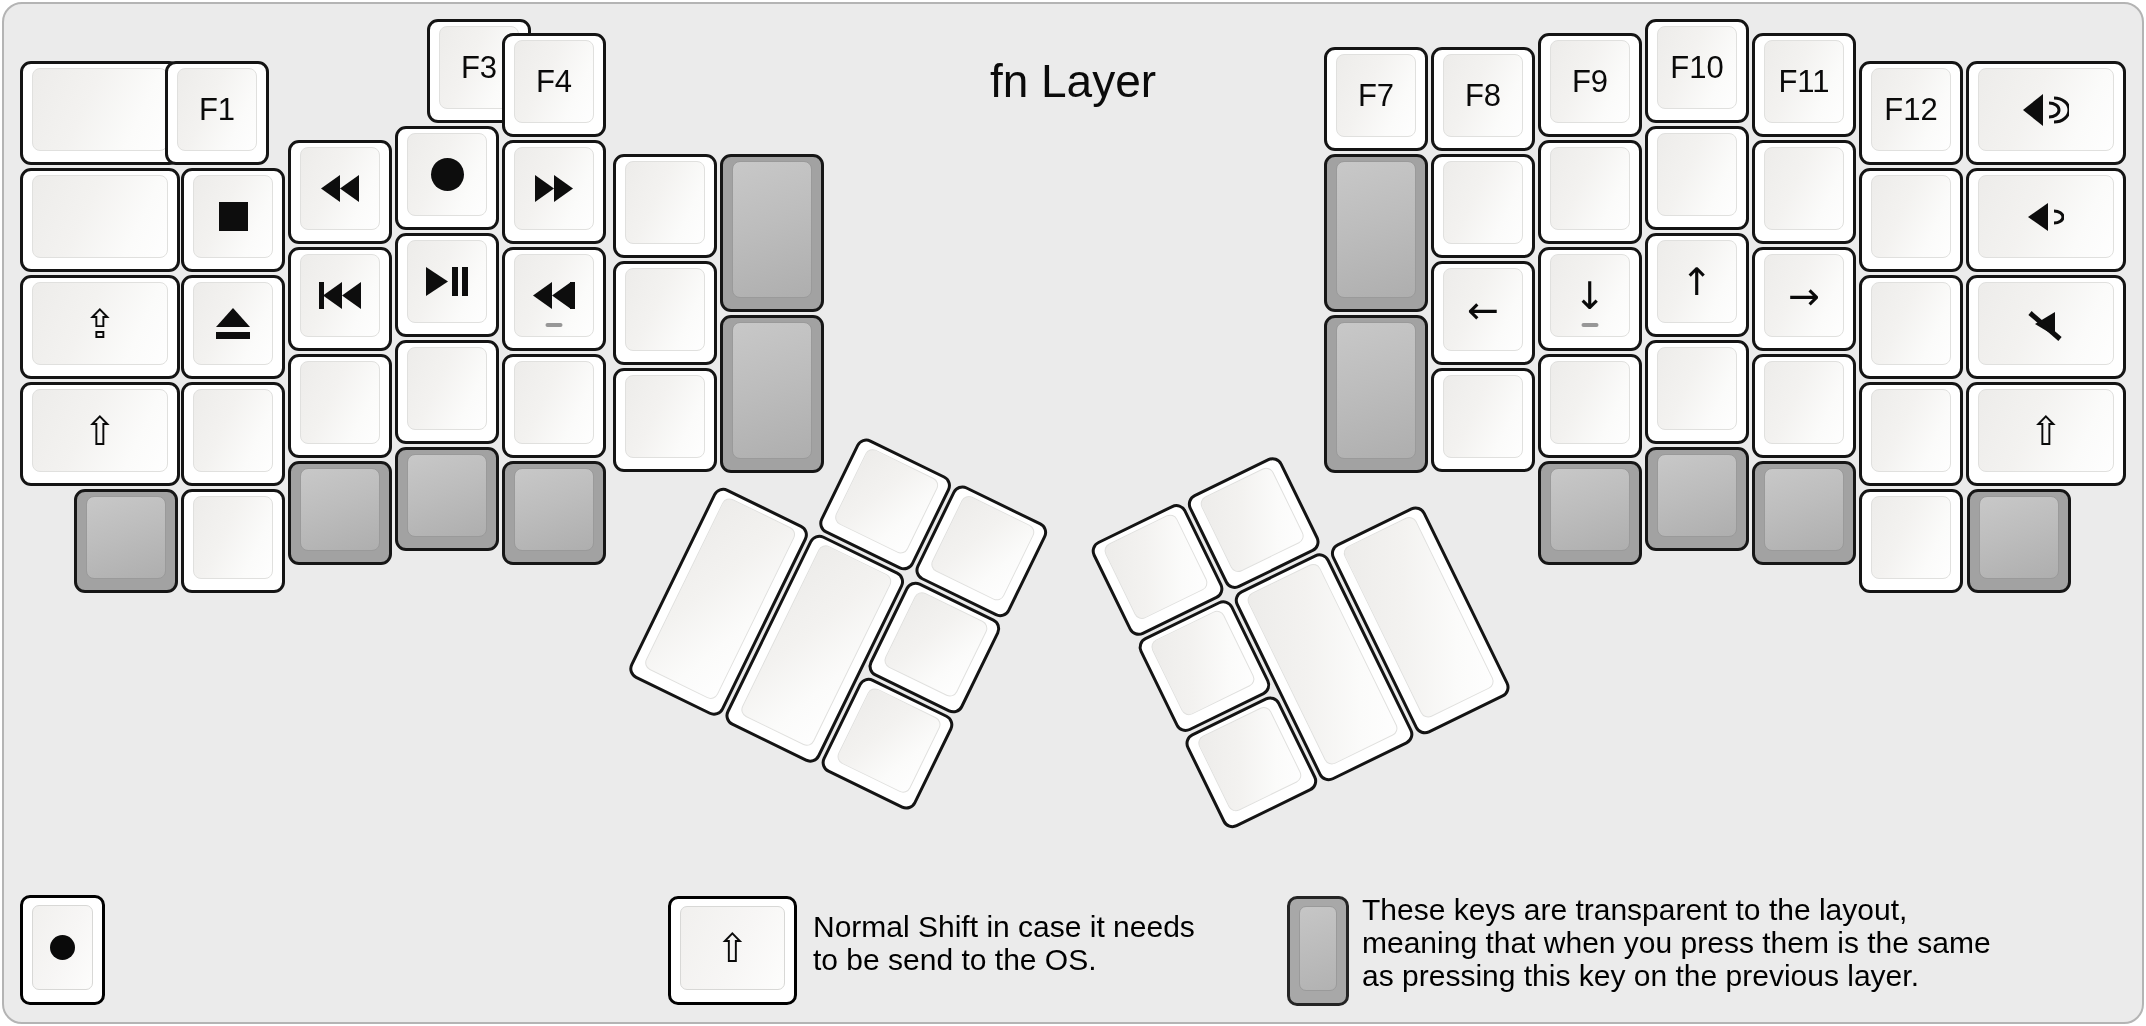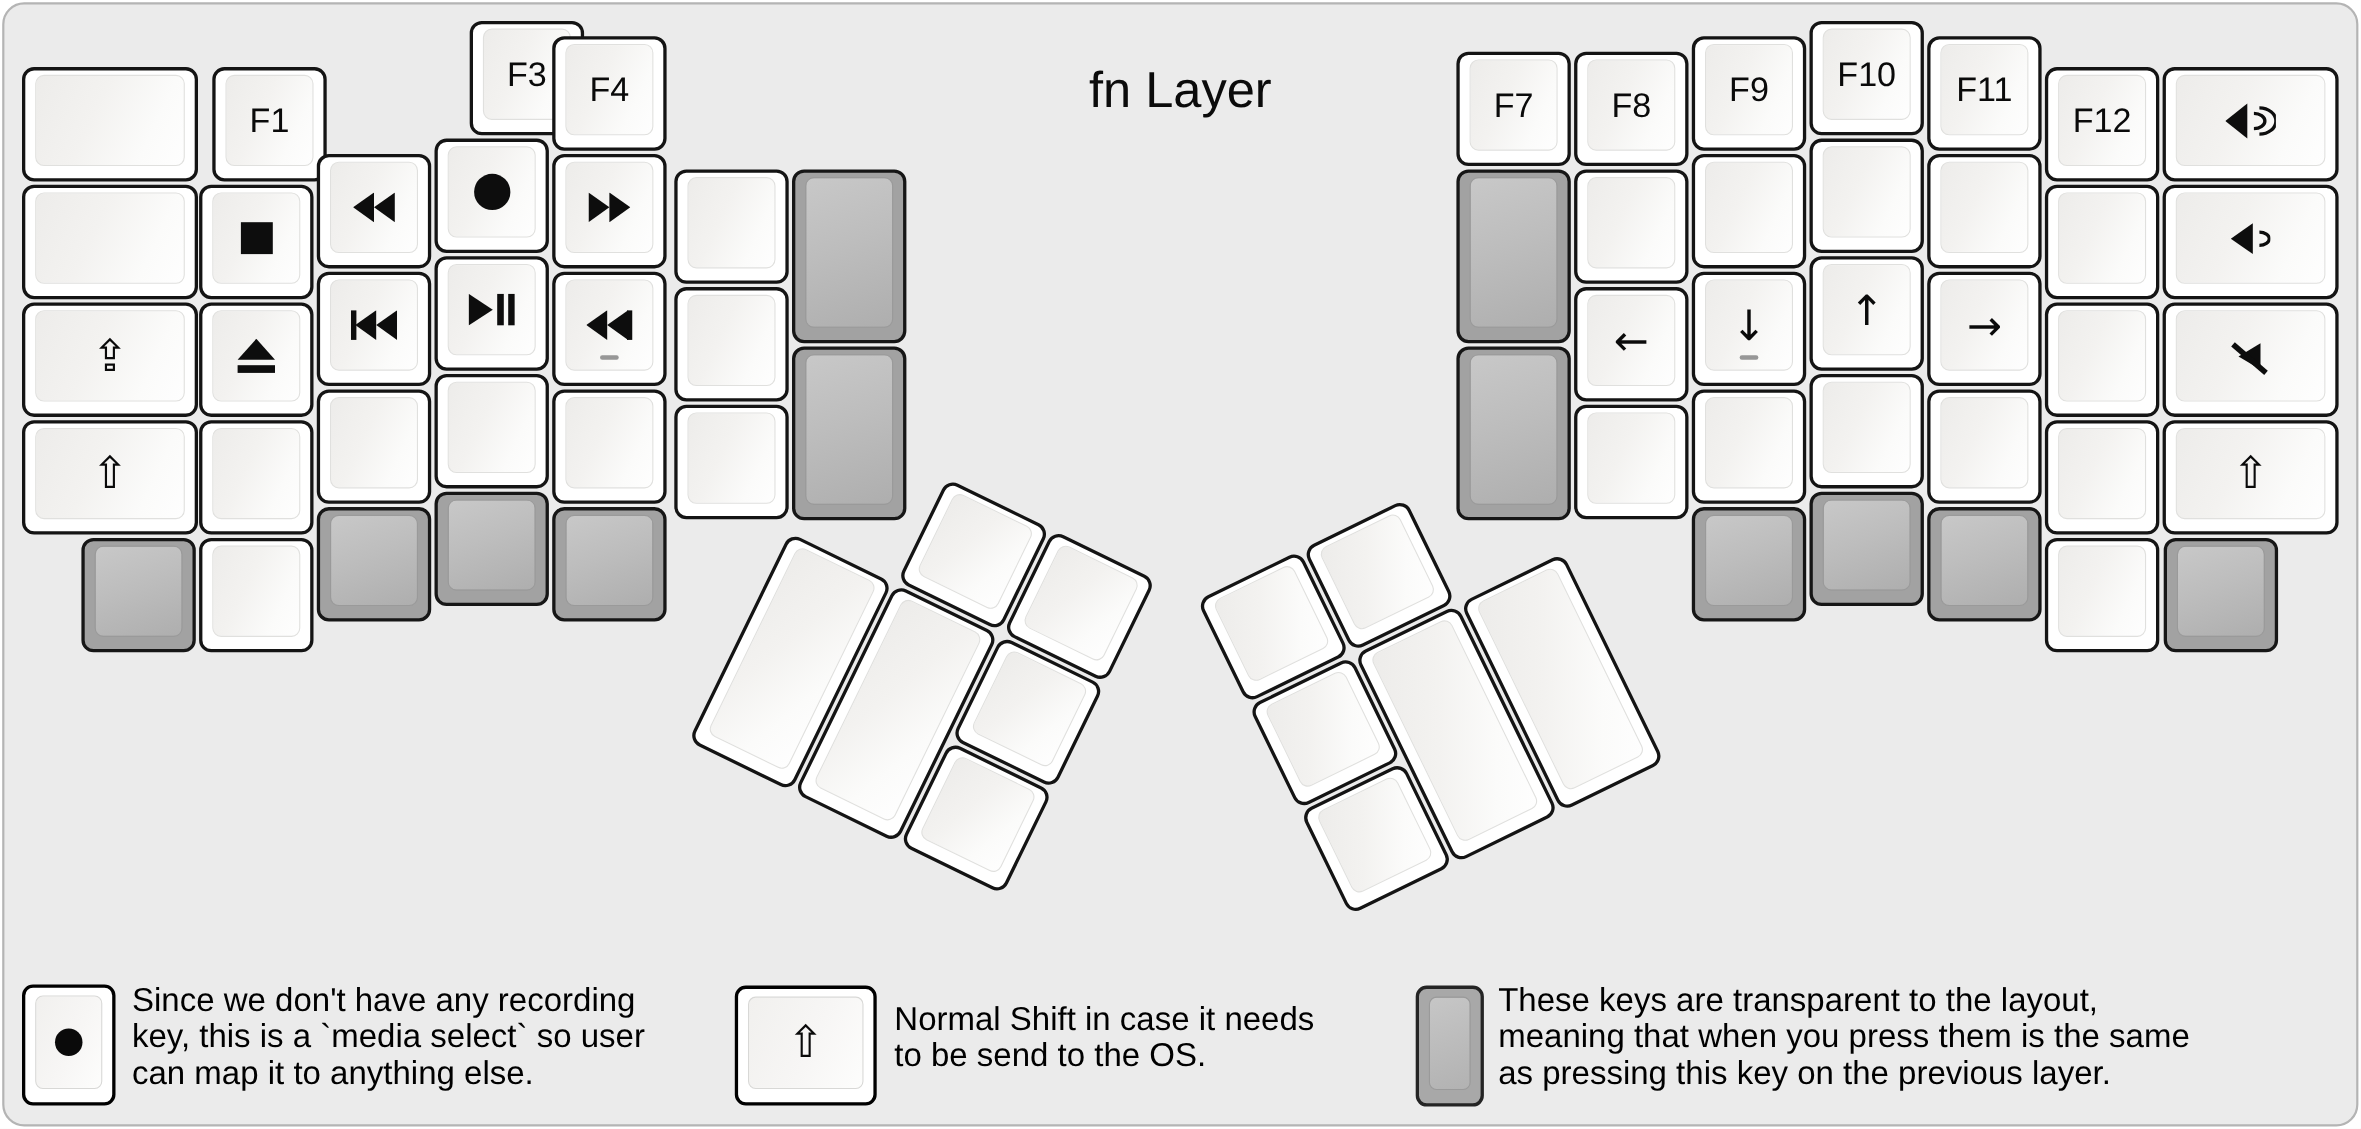--- a/index.html
+++ b/index.html
@@ -104,21 +104,21 @@
       <div class="key" style="left: 20px; top: 275px; width: 160px; height: 104px;">
         <div class="cap">
           <span class="kglyph" style="font-size: 40px;">⇪</span>
         </div>
       </div>
       <div class="key" style="left: 20px; top: 382px; width: 160px; height: 104px;">
         <div class="cap">
           <span class="kglyph" style="font-size: 40px;">⇧</span>
         </div>
       </div>
-      <div class="key" style="left: 193px; top: 61px; width: 104px; height: 104px;">
+      <div class="key" style="left: 165px; top: 61px; width: 104px; height: 104px;">
         <div class="cap">
           <span class="klabel">F1</span>
         </div>
       </div>
       <div class="key" style="left: 181px; top: 168px; width: 104px; height: 104px;">
         <div class="cap">
           <span class="kicon">
             <svg width="31" height="31" viewBox="0 0 31 31">
               <rect x="1" y="1" width="29" height="29"></rect>
             </svg>
@@ -391,23 +391,20 @@
       <div class="key gray" style="left: 1967px; top: 489px; width: 104px; height: 104px;">
         <div class="cap"></div>
       </div>
     </div>
 
   <div class="lkey" style="left:20px;top:895px;width:85px;height:110px;">
     <div class="lcap">
       <span class="ldot"></span>
     </div>
   </div>
-  <div class="ltext" style="left:120px;top:893px;">Since we don't have any recording
-key, this is a `media select` so user
-can map it to anything else.</div>
 
   <div class="lkey" style="left:668px;top:896px;width:129px;height:109px;">
     <div class="lcap">
       <span class="lglyph">⇧</span>
     </div>
   </div>
   <div class="ltext" style="left:813px;top:910px;">Normal Shift in case it needs
 to be send to the OS.</div>
 
   <div class="lkey gray" style="left:1287px;top:896px;width:62px;height:110px;">

